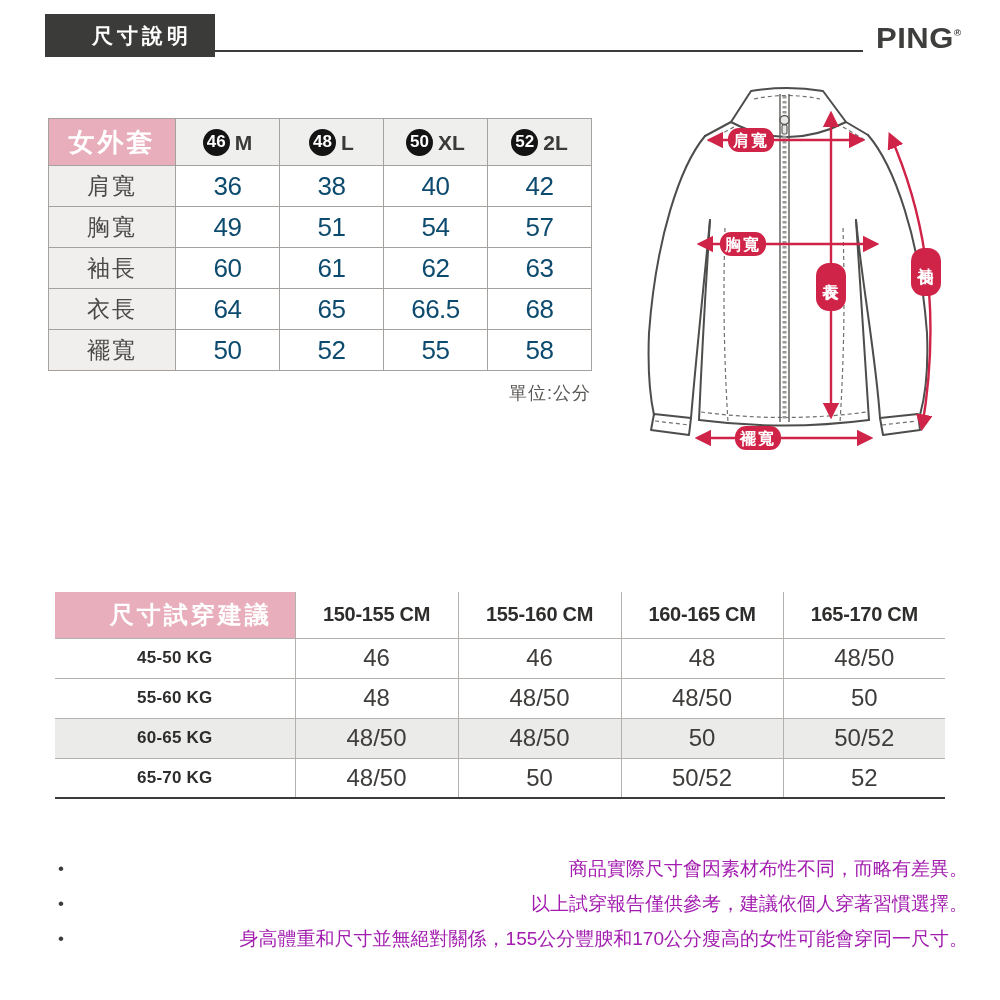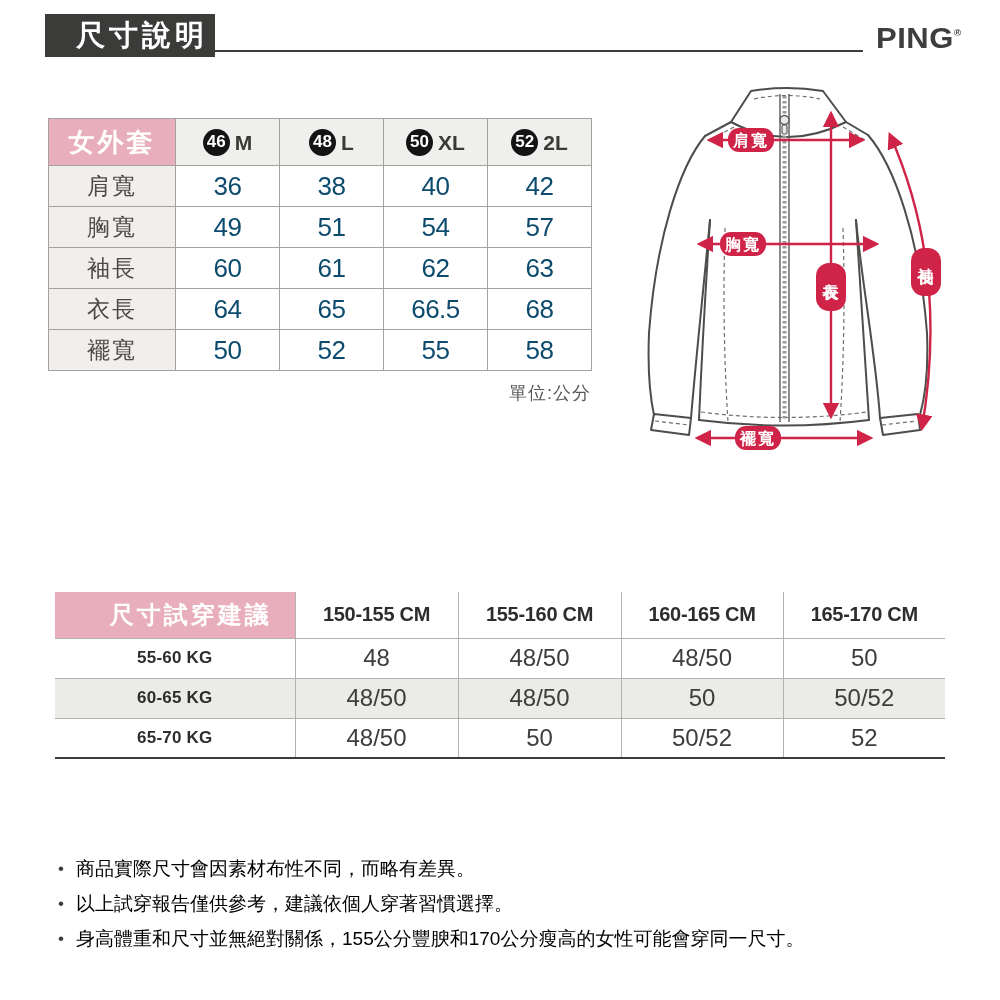--- a/index.html
+++ b/index.html
@@ -7,21 +7,21 @@
     --accent-pink:#e8aebc;
     --ink-dark:#3b3b3a;
   }
   *{margin:0;padding:0;box-sizing:border-box;}
   body{background:#fff;font-family:"Liberation Sans","DejaVu Sans",sans-serif;}
   .page{position:relative;width:1000px;height:1000px;background:#ffffff;overflow:hidden;}
 
   
   .title-box{position:absolute;left:45px;top:14px;width:170px;height:43px;
     background:var(--ink-dark);color:#fff;display:flex;align-items:center;justify-content:center;
-    font-size:29px;font-weight:bold;letter-spacing:4px;padding-left:24px;}
+    font-size:21px;font-weight:bold;letter-spacing:4px;padding-left:24px;}
   .header-rule{position:absolute;left:215px;top:50px;width:648px;height:2px;background:var(--ink-dark);}
   .brand{position:absolute;left:876px;top:20px;font-size:31px;font-weight:800;color:#3e3e3d;
     letter-spacing:0.5px;transform:scaleY(0.96);}
   .brand .mark{font-size:10px;vertical-align:top;line-height:26px;}
 
   
   .size-table-wrap{position:absolute;left:48px;top:118px;width:543px;}
   table{border-collapse:collapse;table-layout:fixed;width:100%;}
   .size-table td,.size-table th{border:1px solid #a5a19f;text-align:center;vertical-align:middle;}
   .size-table th{height:47px;}
@@ -52,21 +52,21 @@
   .fit-table th:last-child,.fit-table td:last-child{border-right:none;}
   .corner-cell2{background:var(--accent-pink);color:#fff;font-size:24px;font-weight:bold;letter-spacing:3px;padding-left:32px;}
   .cm-head{font-size:20px;font-weight:bold;color:#2e2d2c;letter-spacing:-0.3px;background:#fff;}
   .kg-label{font-size:17px;font-weight:bold;color:#2e2d2c;letter-spacing:0.2px;}
   .fit-val{font-size:24px;color:#3f3d3b;}
   .alt-row td{background:#ebebe9;}
   .plain-row td{background:#ffffff;}
 
   
   .notes{position:absolute;left:58px;top:851px;width:910px;list-style:none;}
-  .notes li{position:relative;padding-left:18px;font-size:19px;color:#000000;line-height:35px;}
+  .notes li{position:relative;padding-left:18px;font-size:19px;color:#a21caf;line-height:35px;text-align:right;}
   .notes li::before{content:"•";position:absolute;left:0;top:0;color:#3b3b3a;font-size:17px;}
 </style>
 </head>
 <body>
 
 <div class="page">
 
   <div class="title-box">尺寸說明</div>
   <div class="header-rule"></div>
   <div class="brand"><span>PING</span><span class="mark">®</span></div>
@@ -212,20 +212,27 @@
         </colgroup>
       <tbody>
           <tr>
         <th class="corner-cell2">尺寸試穿建議</th>
         <th class="cm-head">150-155 CM</th>
         <th class="cm-head">155-160 CM</th>
         <th class="cm-head">160-165 CM</th>
         <th class="cm-head">165-170 CM</th>
       </tr>
       <tr class="plain-row">
+        <td class="kg-label">45-50 KG</td>
+        <td class="fit-val">46</td>
+        <td class="fit-val">46</td>
+        <td class="fit-val">48</td>
+        <td class="fit-val">48/50</td>
+      </tr>
+      <tr class="plain-row">
         <td class="kg-label">55-60 KG</td>
         <td class="fit-val">48</td>
         <td class="fit-val">48/50</td>
         <td class="fit-val">48/50</td>
         <td class="fit-val">50</td>
       </tr>
       <tr class="alt-row">
         <td class="kg-label">60-65 KG</td>
         <td class="fit-val">48/50</td>
         <td class="fit-val">48/50</td>

